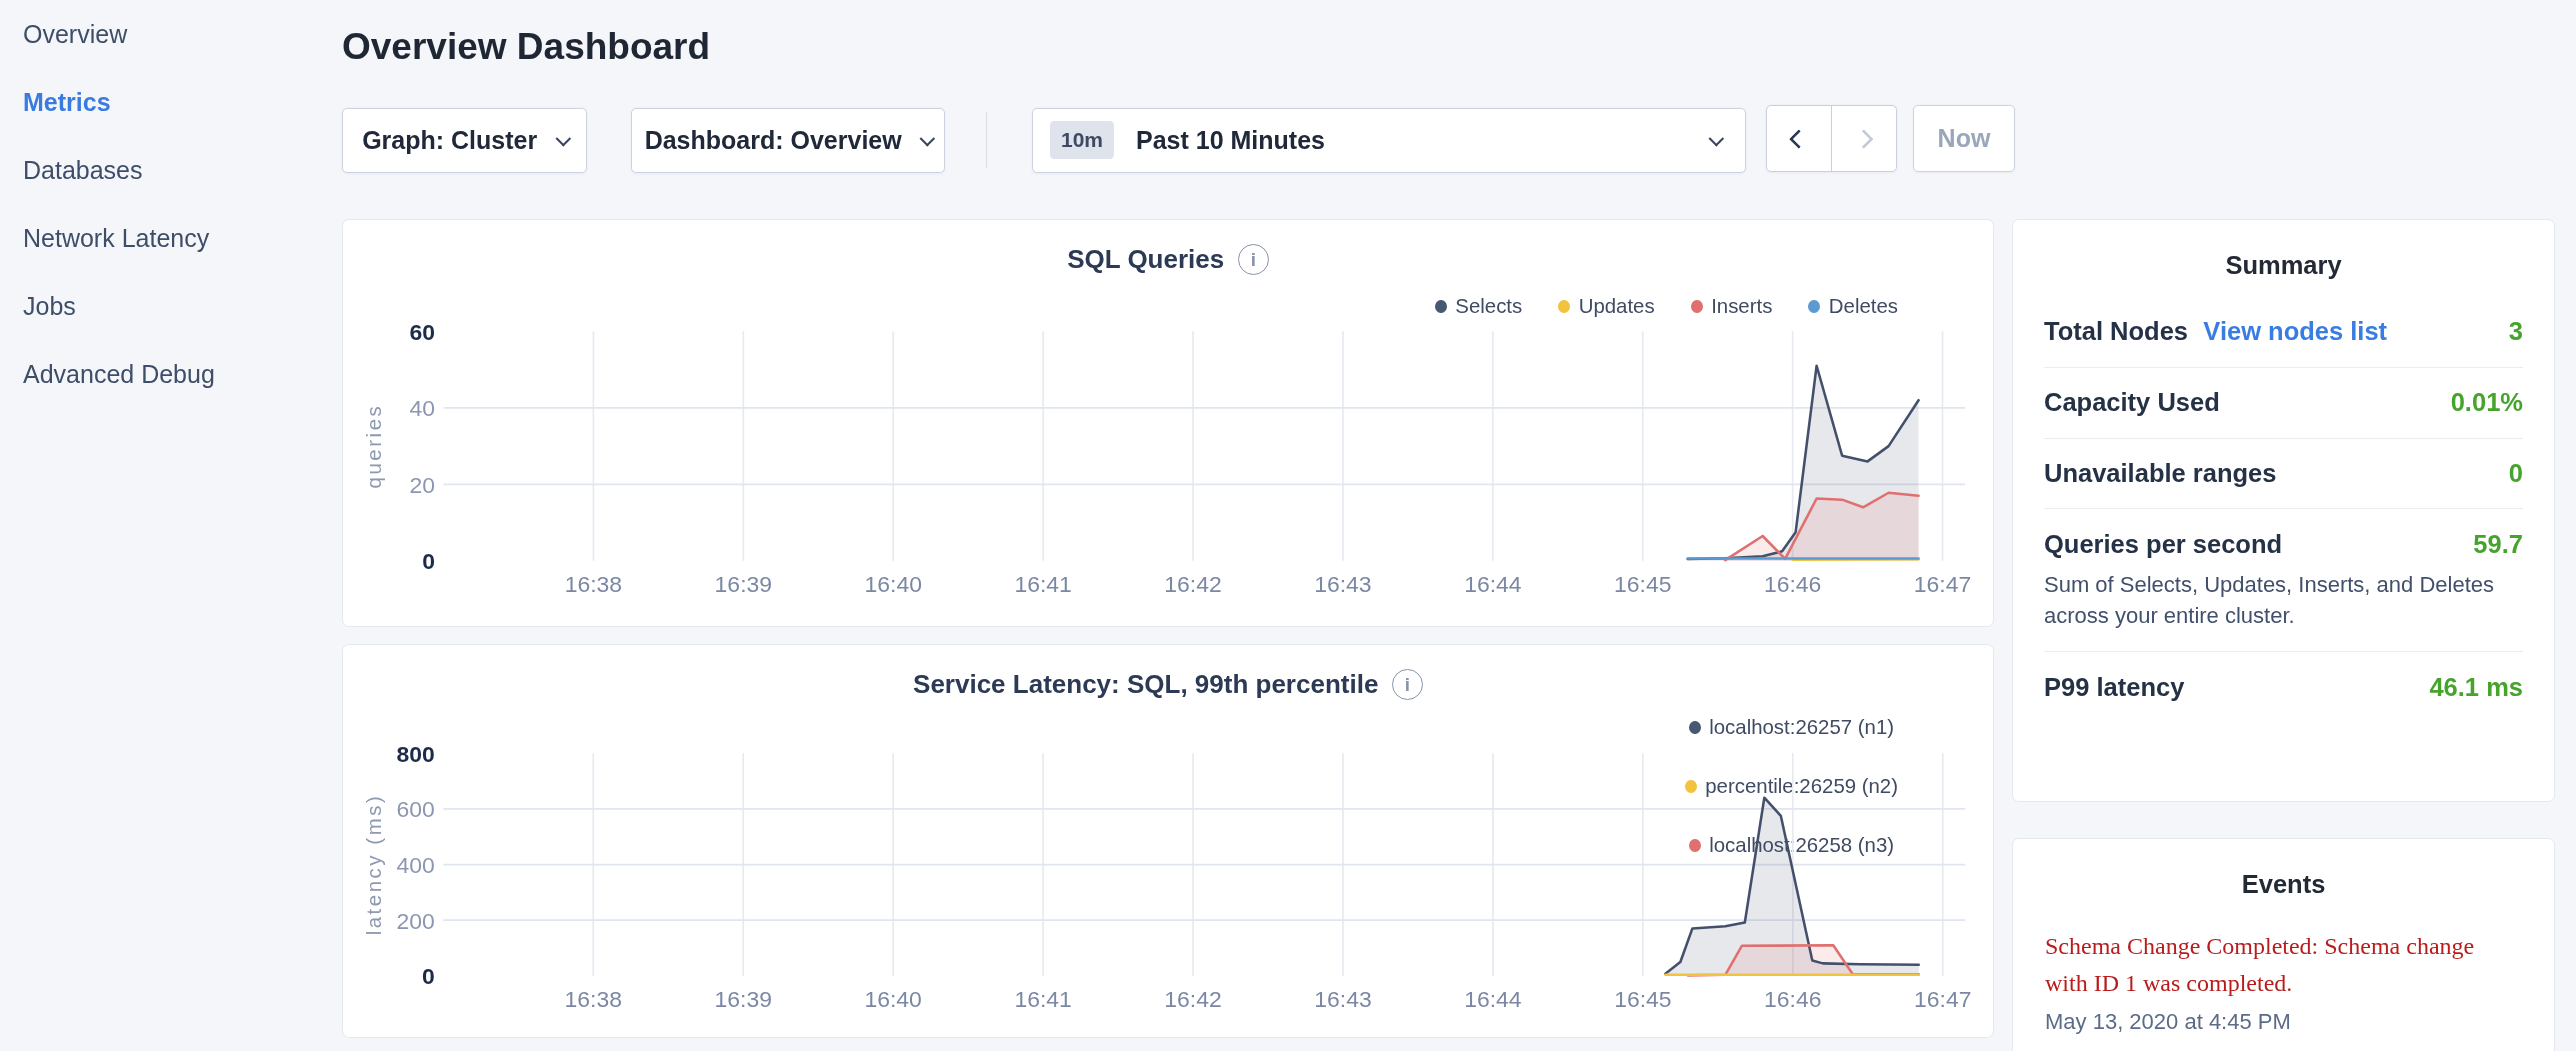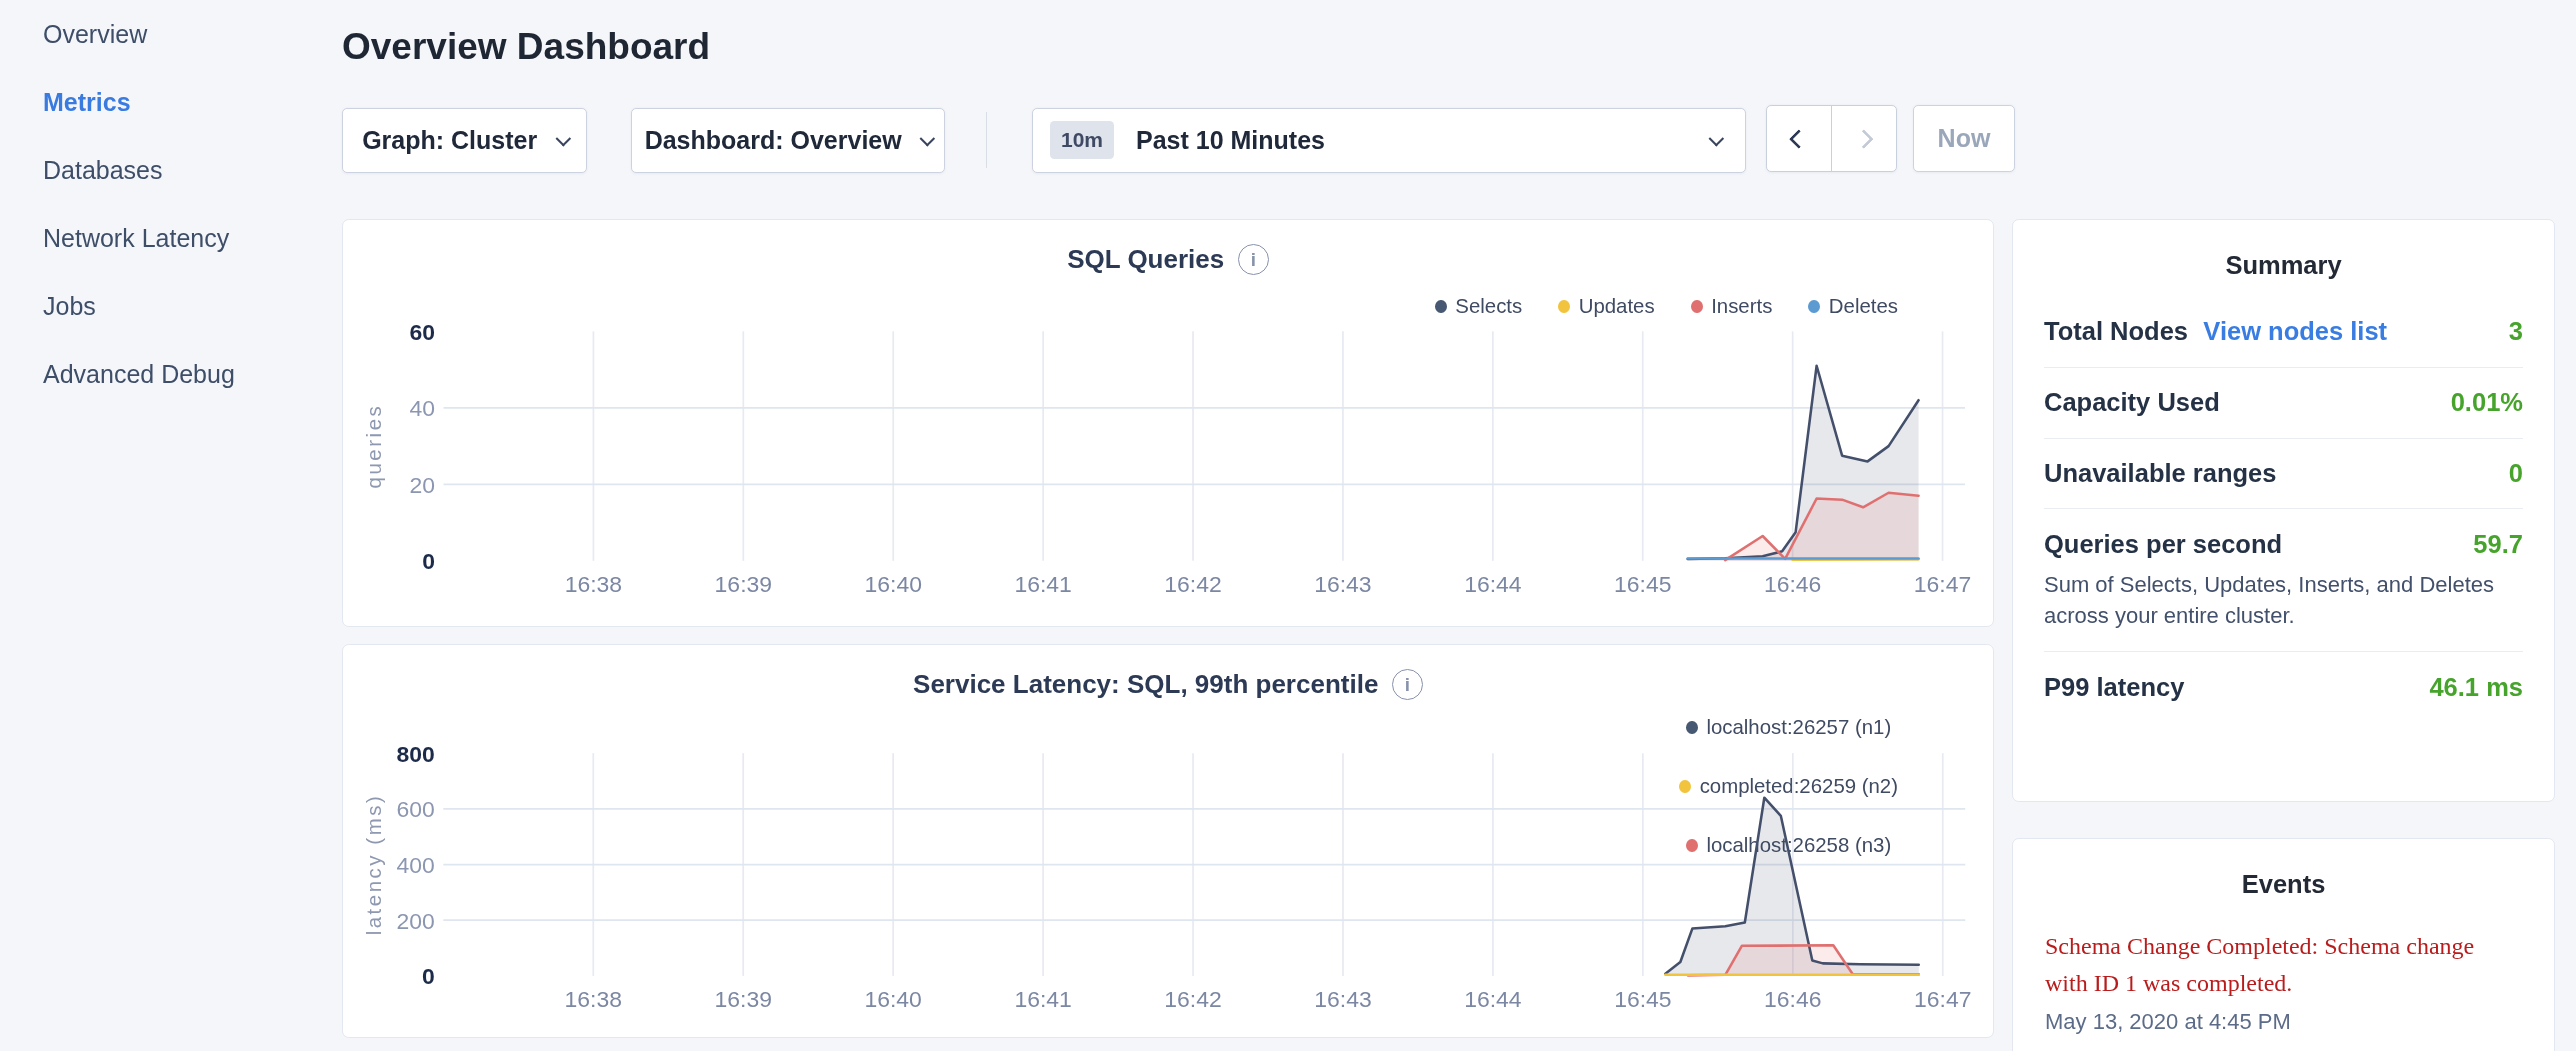--- a/index.html
+++ b/index.html
@@ -3,21 +3,21 @@
 <meta charset="utf-8">
 <style>
   * { margin:0; padding:0; box-sizing:border-box; }
   html,body { width:2576px; height:1051px; overflow:hidden; }
   body {
     font-family:"Liberation Sans","DejaVu Sans",sans-serif;
     background:#f4f6fa; color:#242f45; position:relative;
   }
   
   .sidebar { position:absolute; left:0; top:0; width:340px; height:1051px; }
-  .sidebar ul { list-style:none;padding-left:20px; }
+  .sidebar ul { list-style:none; }
   .sidebar li { height:68px; display:flex; align-items:center; padding-left:23px;
     font-size:25px; color:#3e4e68; cursor:pointer; }
   .sidebar li.active { color:#3a7be0; font-weight:700; }
   
   .page-title { position:absolute; left:342px; top:25.5px; font-size:37px; font-weight:600; color:#1f2734; }
   .controls { position:absolute; left:342px; top:105px; width:1701px; height:70px; }
   .dd, .btn {
     position:absolute; top:2.6px; height:65px; background:#fff;
     border:0.9px solid #ccd2df; border-radius:5.1px;
     display:flex; align-items:center; justify-content:center;
@@ -202,21 +202,21 @@
     <span>Service Latency: SQL, 99th percentile</span>
     <span class="info-icon">i</span>
   </div>
   <div class="legend legend2" id="legend-1">
       <span class="leg-item">
         <span class="leg-dot" style="background: rgb(71, 88, 114);"></span>
         <span>localhost:26257 (n1)</span>
       </span>
       <span class="leg-item">
         <span class="leg-dot" style="background: rgb(242, 195, 60);"></span>
-        <span>completed:26259 (n2)</span>
+        <span>percentile:26259 (n2)</span>
       </span>
       <span class="leg-item">
         <span class="leg-dot" style="background: rgb(224, 112, 112);"></span>
         <span>localhost:26258 (n3)</span>
       </span>
     </div>
   <svg class="chart-svg" id="chart-1" width="1652" height="394" viewBox="0 0 1943 463">
       <line x1="294.3546798029556" y1="127" x2="294.3546798029556" y2="389" stroke="#e7eaf1" stroke-width="2"></line>
       <line x1="470.7093596059113" y1="127" x2="470.7093596059113" y2="389" stroke="#e7eaf1" stroke-width="2"></line>
       <line x1="647.064039408867" y1="127" x2="647.064039408867" y2="389" stroke="#e7eaf1" stroke-width="2"></line>

